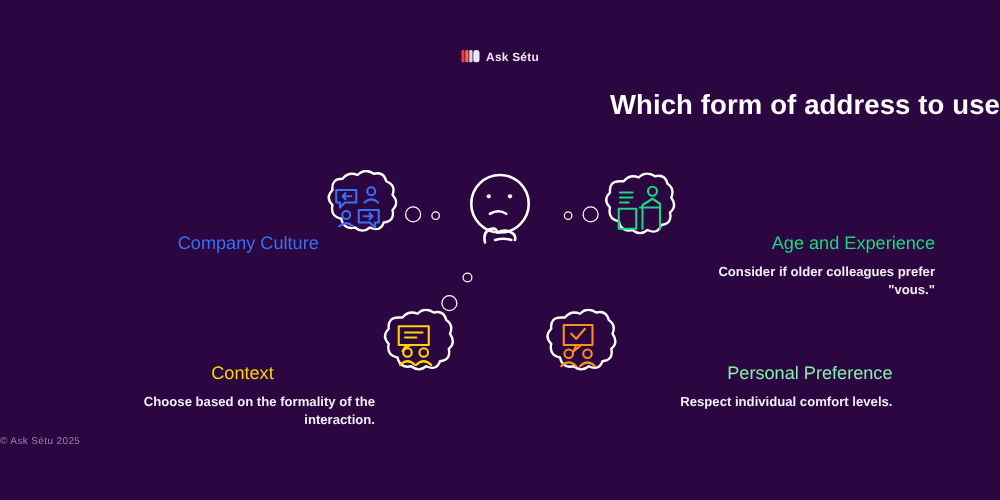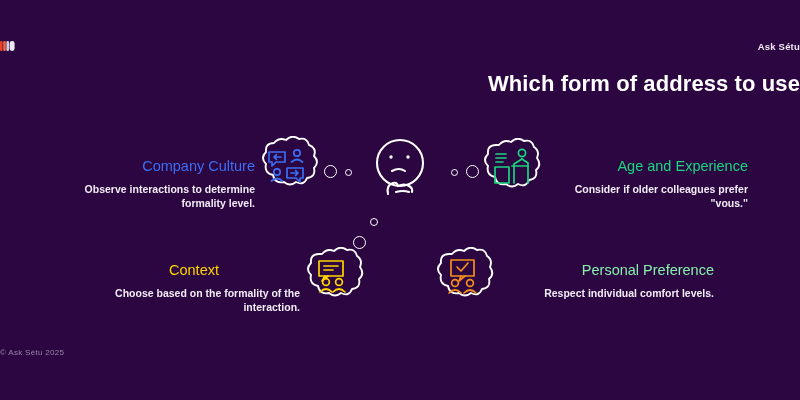--- a/index.html
+++ b/index.html
@@ -11,21 +11,21 @@
   #slide{
     position:relative;
     width:800px; height:400px;
     background:#2b0640;
     overflow:hidden;
   }
 
   
   .brand{
     position:absolute; left:0; right:0; top:37px;
-    display:flex; align-items:center; justify-content:space-between; gap:5px;
+    display:flex; align-items:center; justify-content:center; gap:5px;
   }
   .brand-mark{ display:block; }
   .brand-name{
     font-size:9.5px; font-weight:bold; color:#efe8f4; letter-spacing:.2px;
   }
 
   
   .title{
     position:absolute; left:0; right:0; top:70px;
     text-align:right;
@@ -42,21 +42,21 @@
     position:absolute; border-radius:50%;
     border:1.6px solid #ffffff; background:transparent;
   }
 
   
   .bubble{ position:absolute; }
 
   
   .block{ position:absolute; }
   .block .label{
-    font-size:14.5px; font-weight:normal; line-height:1.1;
+    font-size:14.5px; font-weight:normal; line-height:1.1;margin-top:29px;
   }
   .block .desc{
     margin-top:7px;
     font-size:10.5px; font-weight:bold; color:#f2ecf6; line-height:1.38;
   }
   .block.right-align{ text-align:right; }
   .block.left-align{ text-align:right; }
 
   
   .footer{
@@ -163,21 +163,20 @@
         <circle cx="21" cy="36" r="3.4"></circle>
         <path d="M15 46 q6 -6 12 0"></path>
         <circle cx="36" cy="36" r="3.4"></circle>
         <path d="M30 46 q6 -6 12 0"></path>
       </g>
     </svg>
   </div>
 
   <div class="block right-align" style="left:58px; top:159px; width:197px;">
     <div class="label" style="color:#3b6ef5;">Company Culture</div>
-    <div class="desc">Observe interactions to determine formality level.</div>
   </div>
 
   <div class="block left-align" style="left:548px; top:159px; width:200px;">
     <div class="label" style="color:#19d67f;">Age and Experience</div>
     <div class="desc">Consider if older colleagues prefer "vous."</div>
   </div>
 
   <div class="block right-align" style="left:88px; top:263px; width:212px;">
     <div class="label" style="color:#ffd400;text-align:center;">Context</div>
     <div class="desc">Choose based on the formality of the interaction.</div>

